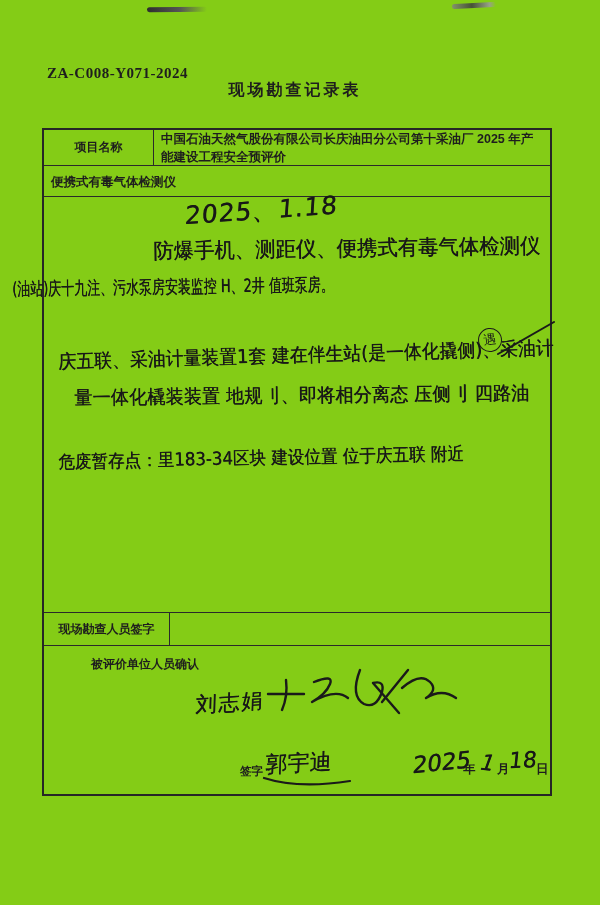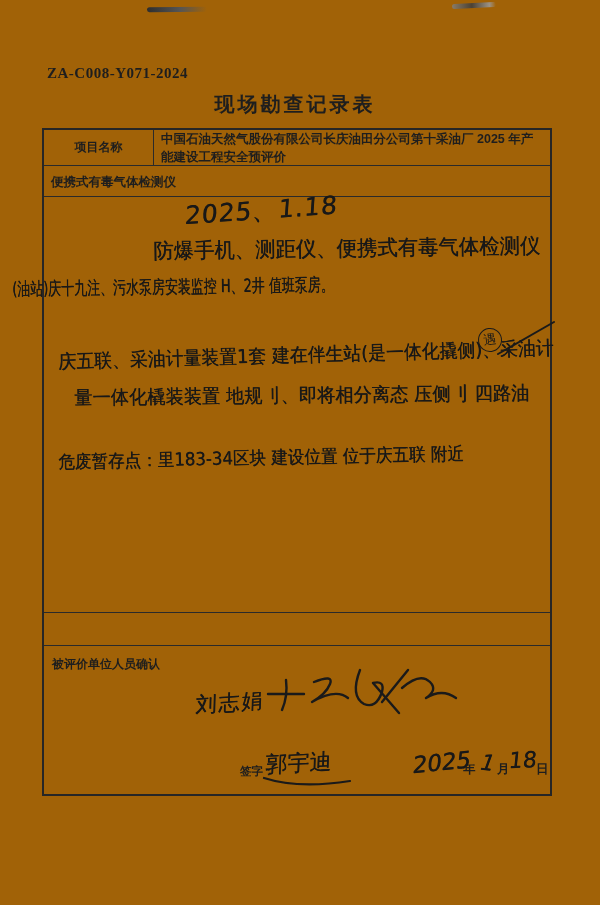--- a/index.html
+++ b/index.html
@@ -1,49 +1,49 @@
 <!DOCTYPE html>
 <html><head>
 <meta charset="utf-8">
 <style>
   * { box-sizing: border-box; margin: 0; padding: 0; }
   html, body { width: 600px; background: #fdfdfc; }
   body { font-family: "Liberation Serif", serif; }
   .page {
     position: relative; width: 600px; height: 905px;
-    background: #a16207; overflow: hidden; color: #1e1e1e;
+    background: #84cc16; overflow: hidden; color: #1e1e1e;
   }
   
   .smudge-a {
     position: absolute; left: 147px; top: 7px; width: 60px; height: 5px;
     background: linear-gradient(90deg, #2e2e2e, #555 55%, rgba(120,120,120,0));
     border-radius: 3px; transform: rotate(-0.6deg);
   }
   .smudge-b {
     position: absolute; left: 452px; top: 3px; width: 44px; height: 5px;
     background: linear-gradient(90deg, rgba(130,130,130,.9), #3c3c3c 45%, #9a9a9a 85%, rgba(150,150,150,0));
     border-radius: 3px; transform: rotate(-3deg); opacity: .85;
   }
   .doc-number {
     position: absolute; left: 47px; top: 65px;
     font-size: 15px; font-weight: bold; letter-spacing: .5px;
   }
   .doc-title {
-    position: absolute; left: 0; right: 10px; top: 91px; text-align: center;
-    font-size: 20px; font-weight: bold; letter-spacing: 3px;
+    position: absolute; left: 0; right: 10px; top: 80px; text-align: center;
+    font-size: 16px; font-weight: bold; letter-spacing: 3px;
     font-family: "Liberation Sans", sans-serif;
   }
   
   .tbl {
     position: absolute; left: 42px; top: 128px; width: 510px; height: 668px;
     border: 2px solid #262626;
     font-family: "Liberation Sans", sans-serif;
   }
   .row { display: flex; border-bottom: 1.5px solid #2a2a2a; }
-  .row:last-child { border-bottom: none; }
+  .row:last-child { border-bottom: none; padding-left: 39px; }
   .lbl {
     width: 110px; border-right: 1.5px solid #2a2a2a; flex-shrink: 0;
     display: flex; align-items: center; justify-content: center;
     font-weight: bold; font-size: 12px; text-align: center; padding: 2px;
   }
   .lbl-wide { width: 126px; }
   .val {
     flex: 1; font-weight: bold; font-size: 12.5px; line-height: 18px;
     padding: 3px 6px 2px 7px; display: flex; flex-direction: column; justify-content: center;
   }
@@ -105,20 +105,21 @@
       <div class="lbl">项目名称</div>
       <div class="val">中国石油天然气股份有限公司长庆油田分公司第十采油厂 2025 年产能建设工程安全预评价</div>
     </div>
     <div class="row r-industry">
       <div class="val">便携式有毒气体检测仪</div>
     </div>
     <div class="row r-notes">
       <div class="val"></div>
     </div>
     <div class="row r-sign">
+      <div class="lbl lbl-wide">现场勘查人员签字</div>
       <div class="val"></div>
     </div>
     <div class="row r-confirm">
       <div class="confirm-lbl">被评价单位人员确认</div>
     </div>
   </div>
 
   <div class="sign-line" style="left:240px; top:764px; position:absolute;">签字：</div>
   <div class="date-print yl">年</div>
   <div class="date-print ml">月</div>

